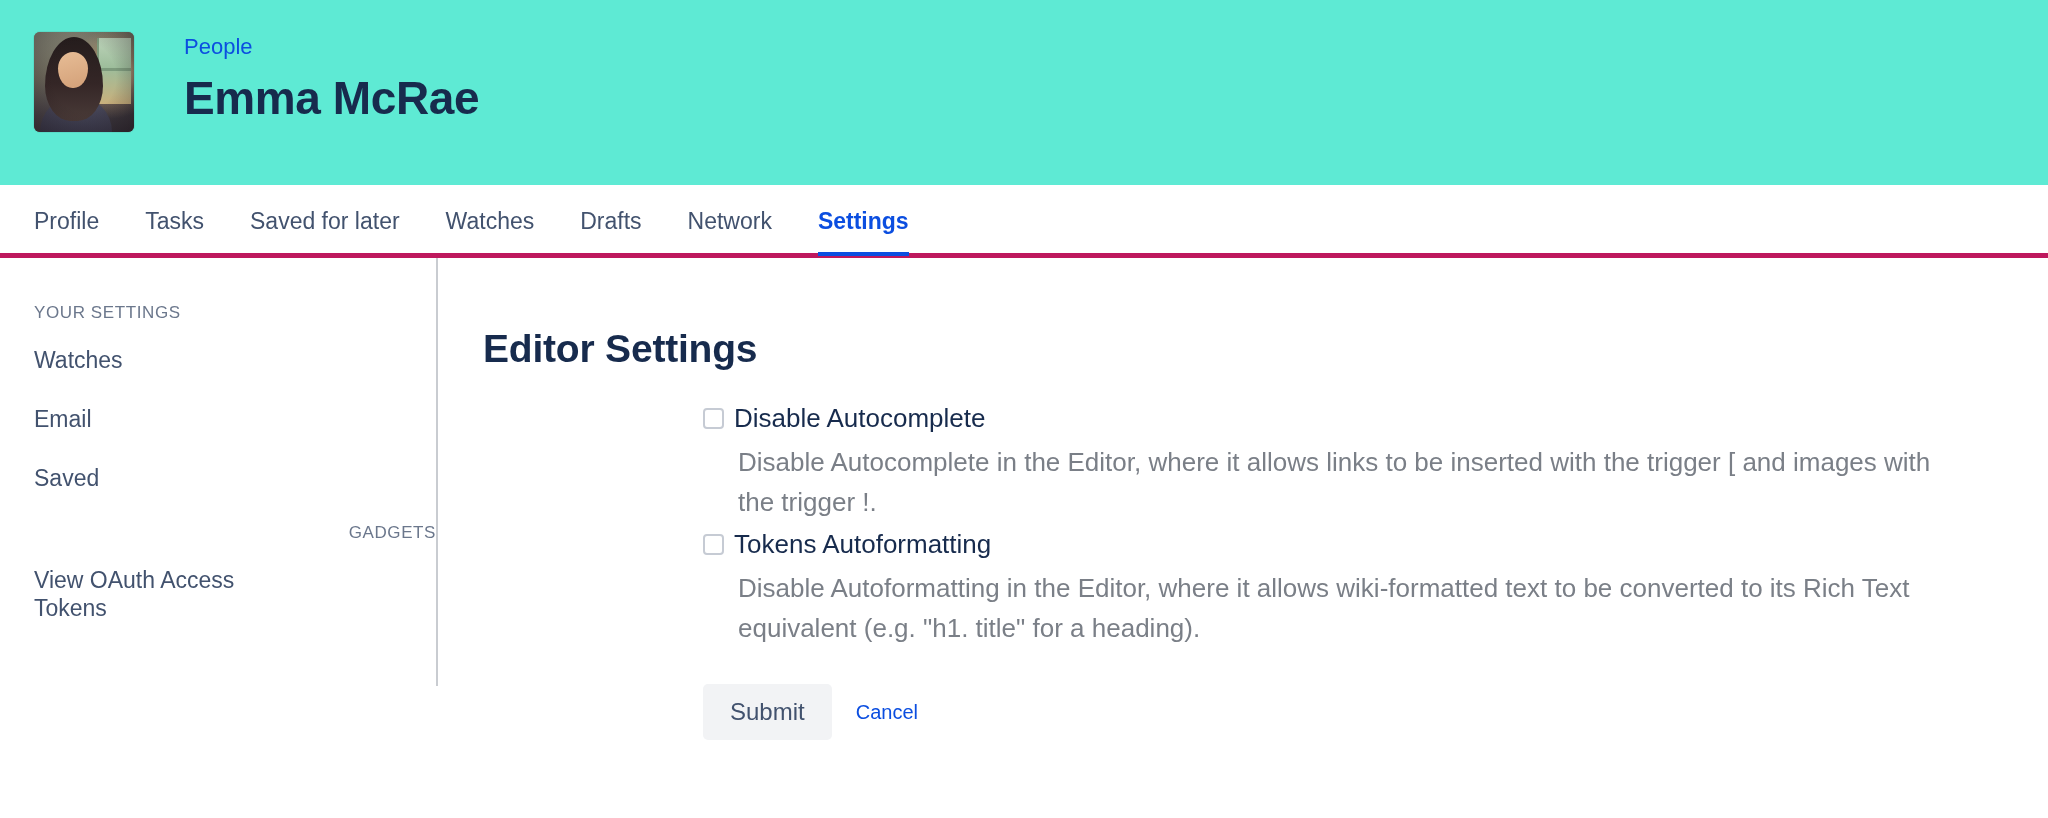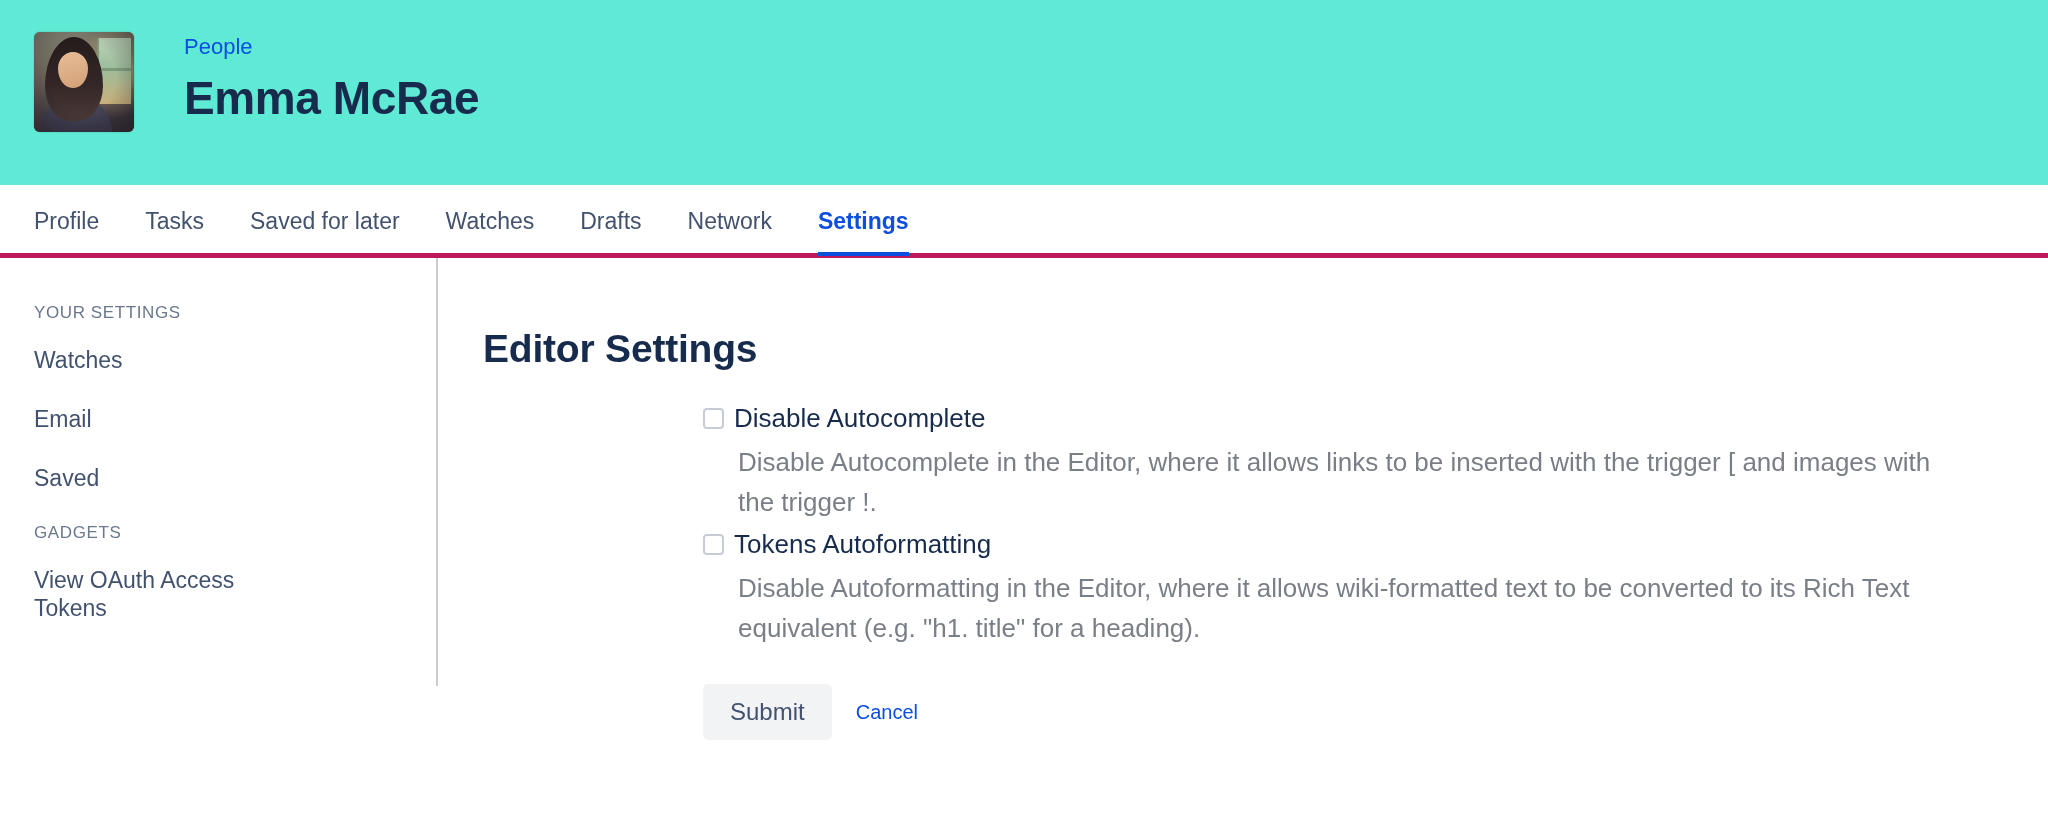--- a/index.html
+++ b/index.html
@@ -137,21 +137,21 @@
     margin-bottom: 23px;
   }
   .side-link {
     color: #42526e;
     font-size: 23px;
     line-height: 28px;
     margin-bottom: 31px;
     cursor: pointer;
     max-width: 270px;
   }
-  #side-heading-gadgets { margin-top: 0; }
+  #side-heading-gadgets { margin-top: 0; text-align: right; }
 
   #main {
     flex: 1 1 auto;
     padding: 68px 0 0 45px;
   }
   #main-title {
     color: #172b4d;
     font-size: 39px;
     font-weight: 600;
     line-height: 46px;

